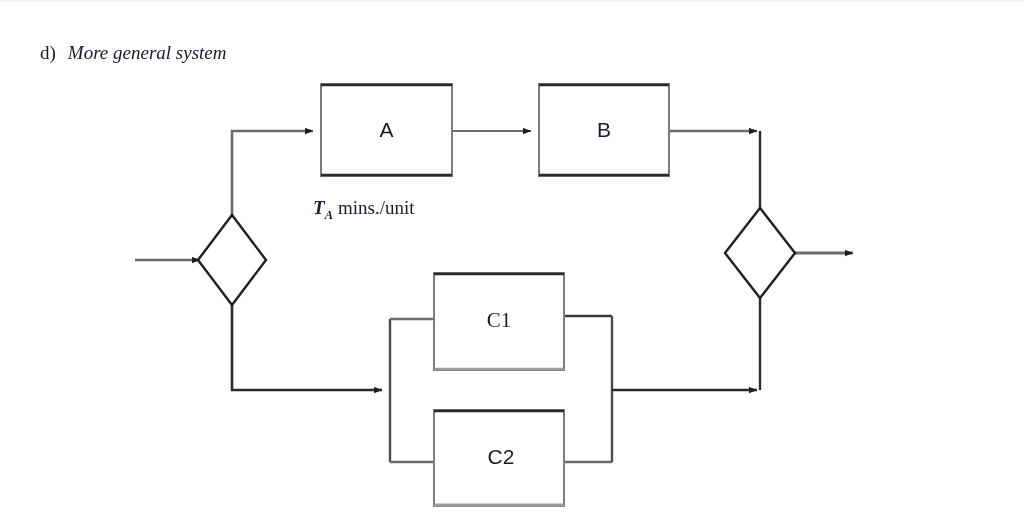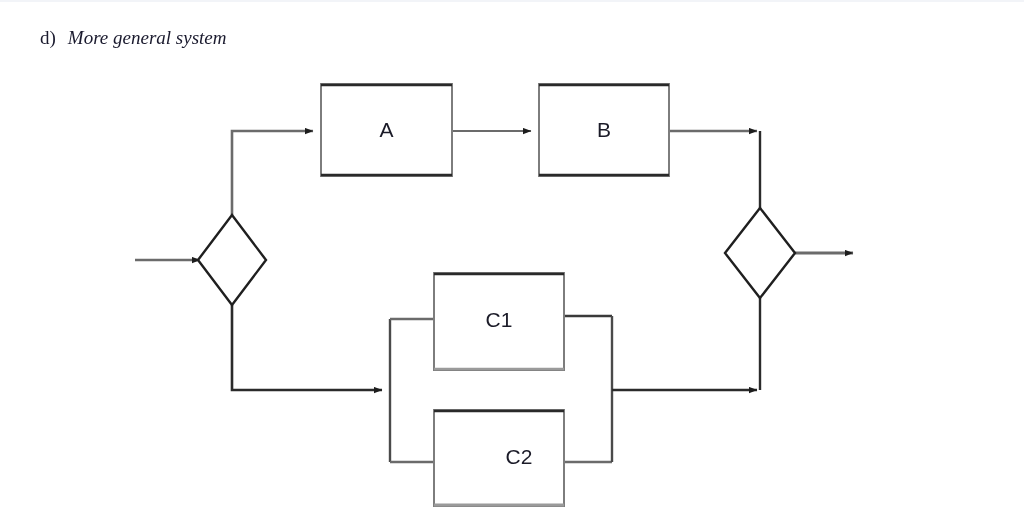--- a/index.html
+++ b/index.html
@@ -17,21 +17,21 @@
   }
   #top-hairline {
     position: absolute;
     left: 0; top: 0;
     width: 1024px; height: 2px;
     background: #f2f4f8;
   }
   #caption {
     position: absolute;
     left: 40px;
-    top: 27px;
+    top: 42px;
     font-size: 19px;
     color: #1a1a2e;
     white-space: nowrap;
   }
   #caption .marker {
     font-style: normal;
     margin-right: 12px;
   }
   #caption .title {
     font-style: italic;
@@ -160,17 +160,21 @@
 
     <g>
       <rect x="434" y="410" width="130" height="96" fill="#ffffff" stroke="#7d7d7d" stroke-width="2"></rect>
       <line x1="434" y1="411" x2="564" y2="411" stroke="#2a2a2a" stroke-width="2.4"></line>
       <line x1="434" y1="505" x2="564" y2="505" stroke="#9a9a9a" stroke-width="2.8"></line>
     </g>
   </svg>
 
   <div class="node-label" style="left:321px; top:118px; width:131px;">A</div>
   <div class="node-label" style="left:539px; top:118px; width:130px;">B</div>
-  <div class="node-label" style="left:434px; top:308px; width:130px;">C1</div>
-  <div class="node-label" style="left:446px; top:445px; width:146px;">C2</div>
+  <div class="node-label" style="left:434px; top:308px; width:130px;font-family:Liberation Serif, serif;">C1</div>
+  <div class="node-label" style="left:428px; top:445px; width:146px;">C2</div>
 
+  <div class="rate-label" style="left:313px; top:197px;">
+    <span class="tvar">T</span><span class="tsub">A</span>
+    <span>mins./unit</span>
+  </div>
 
 </div>
 
 </body></html>

